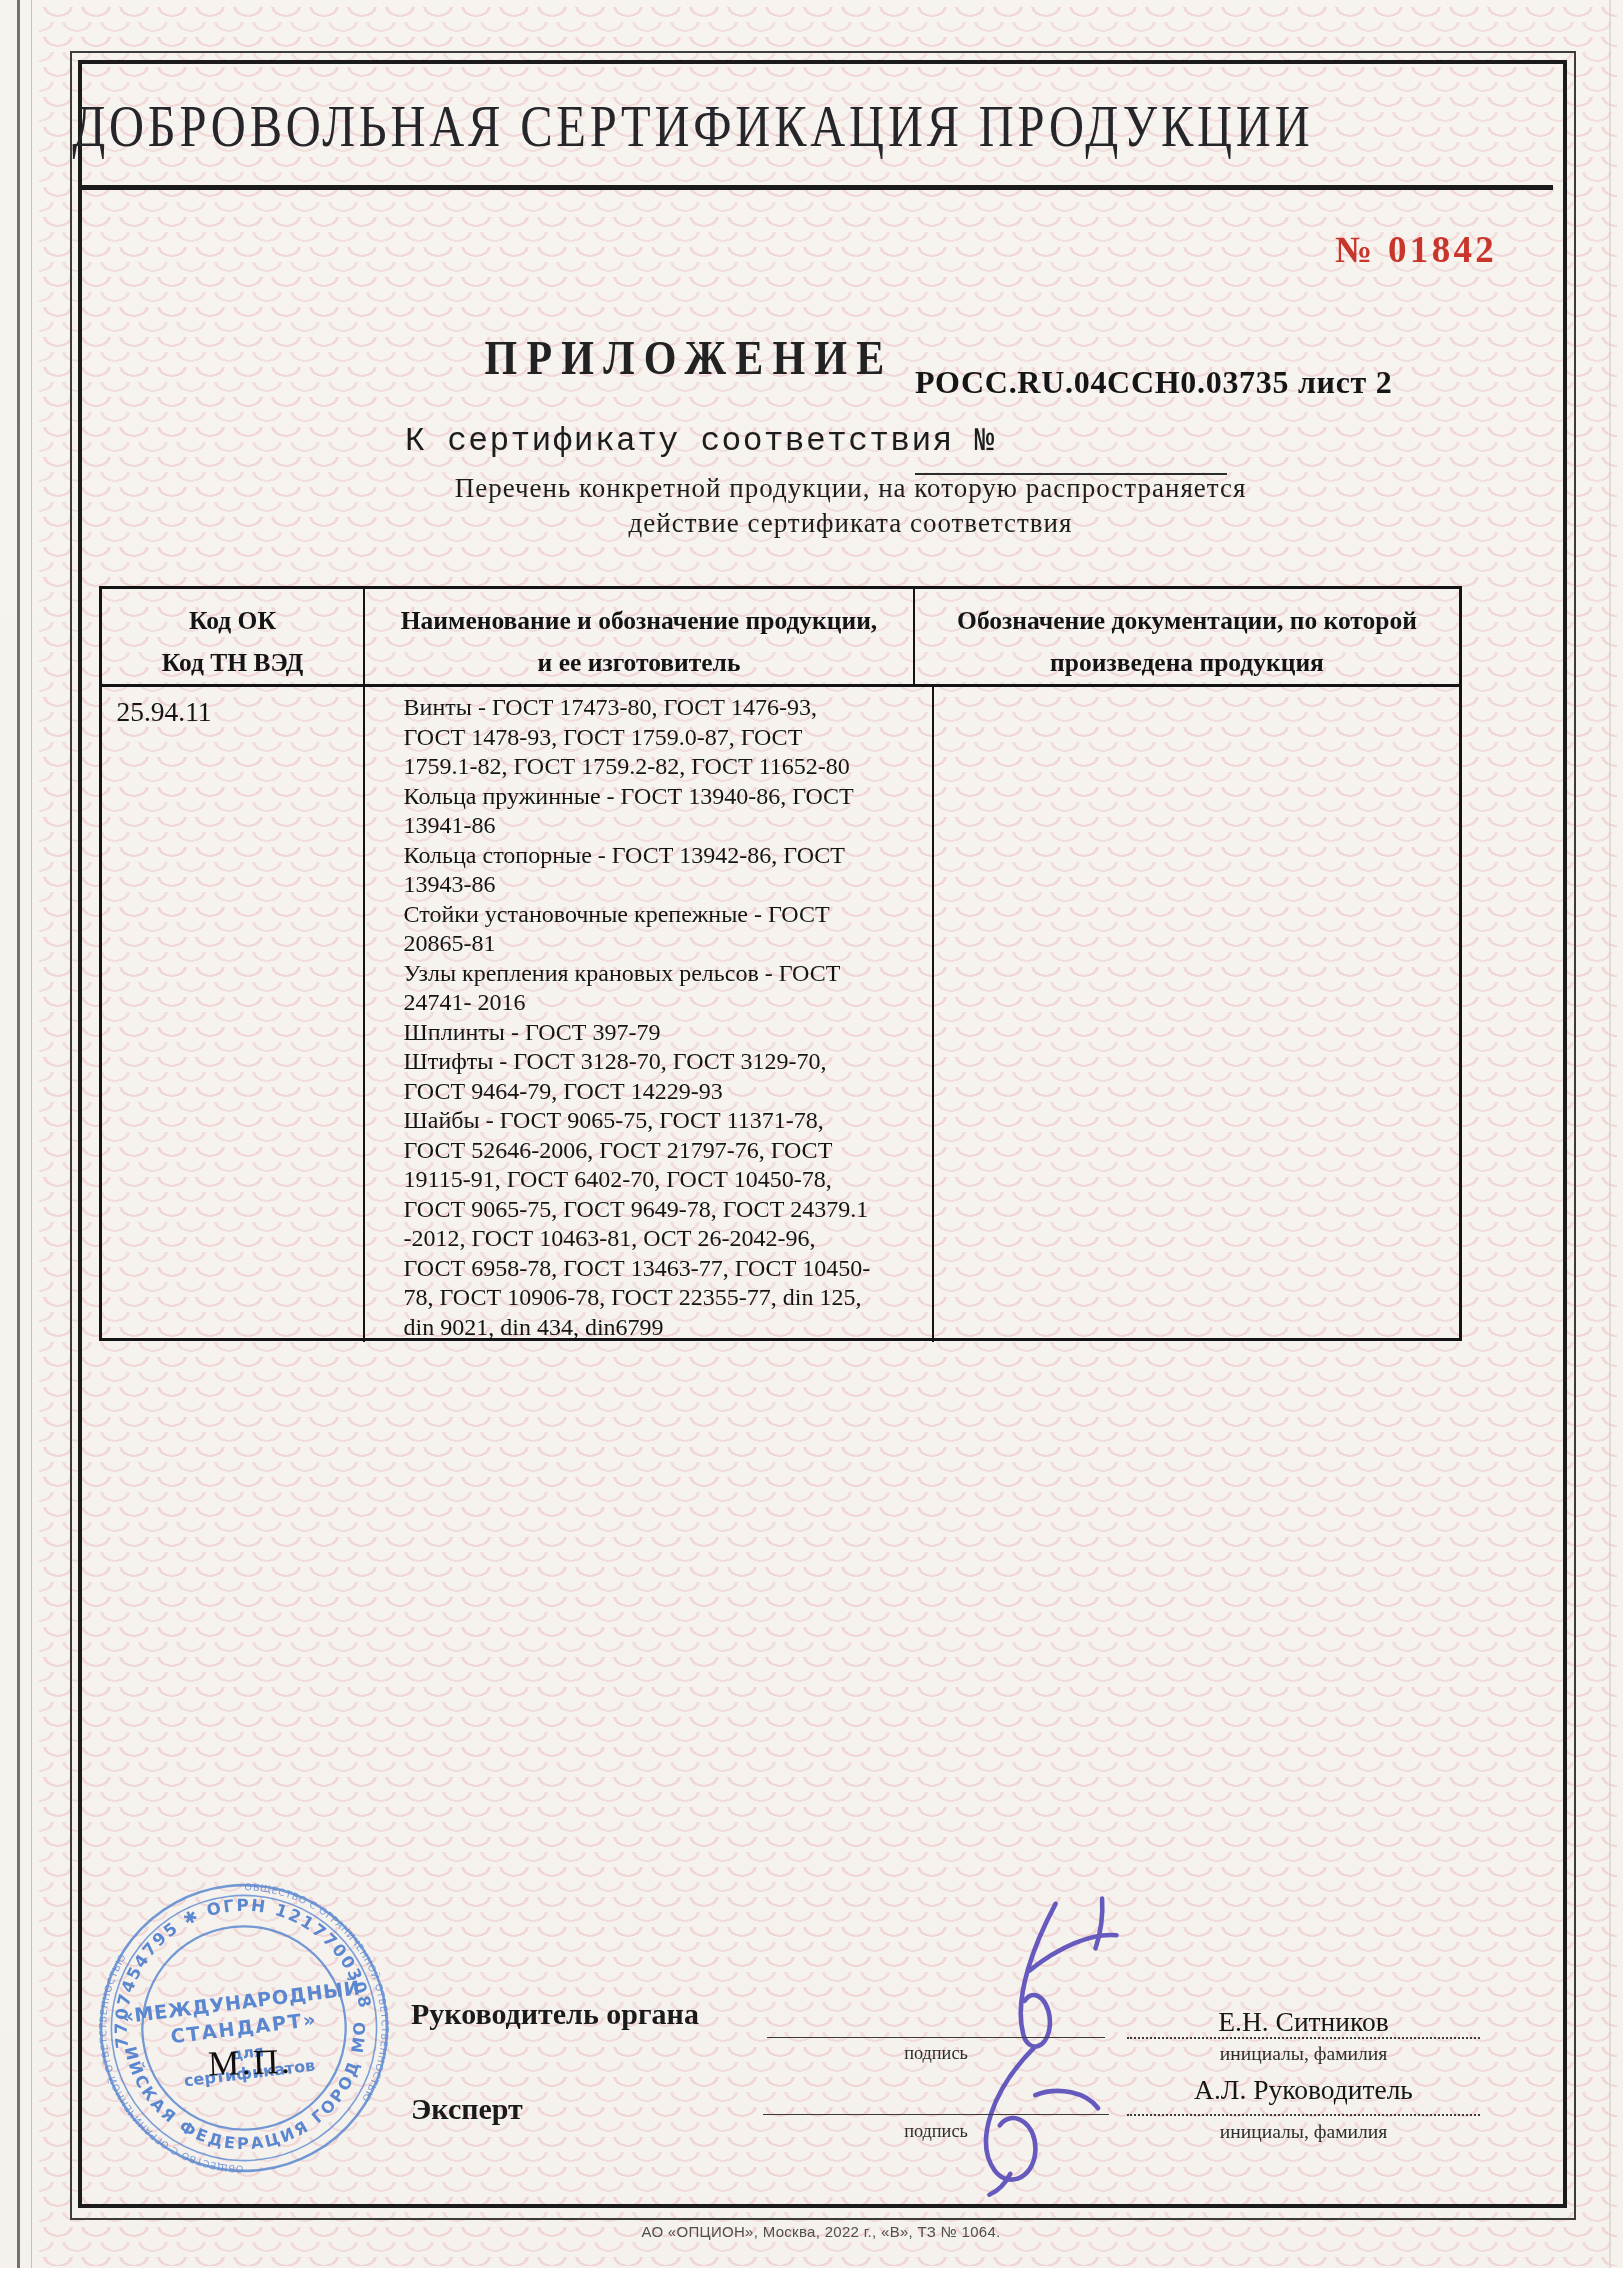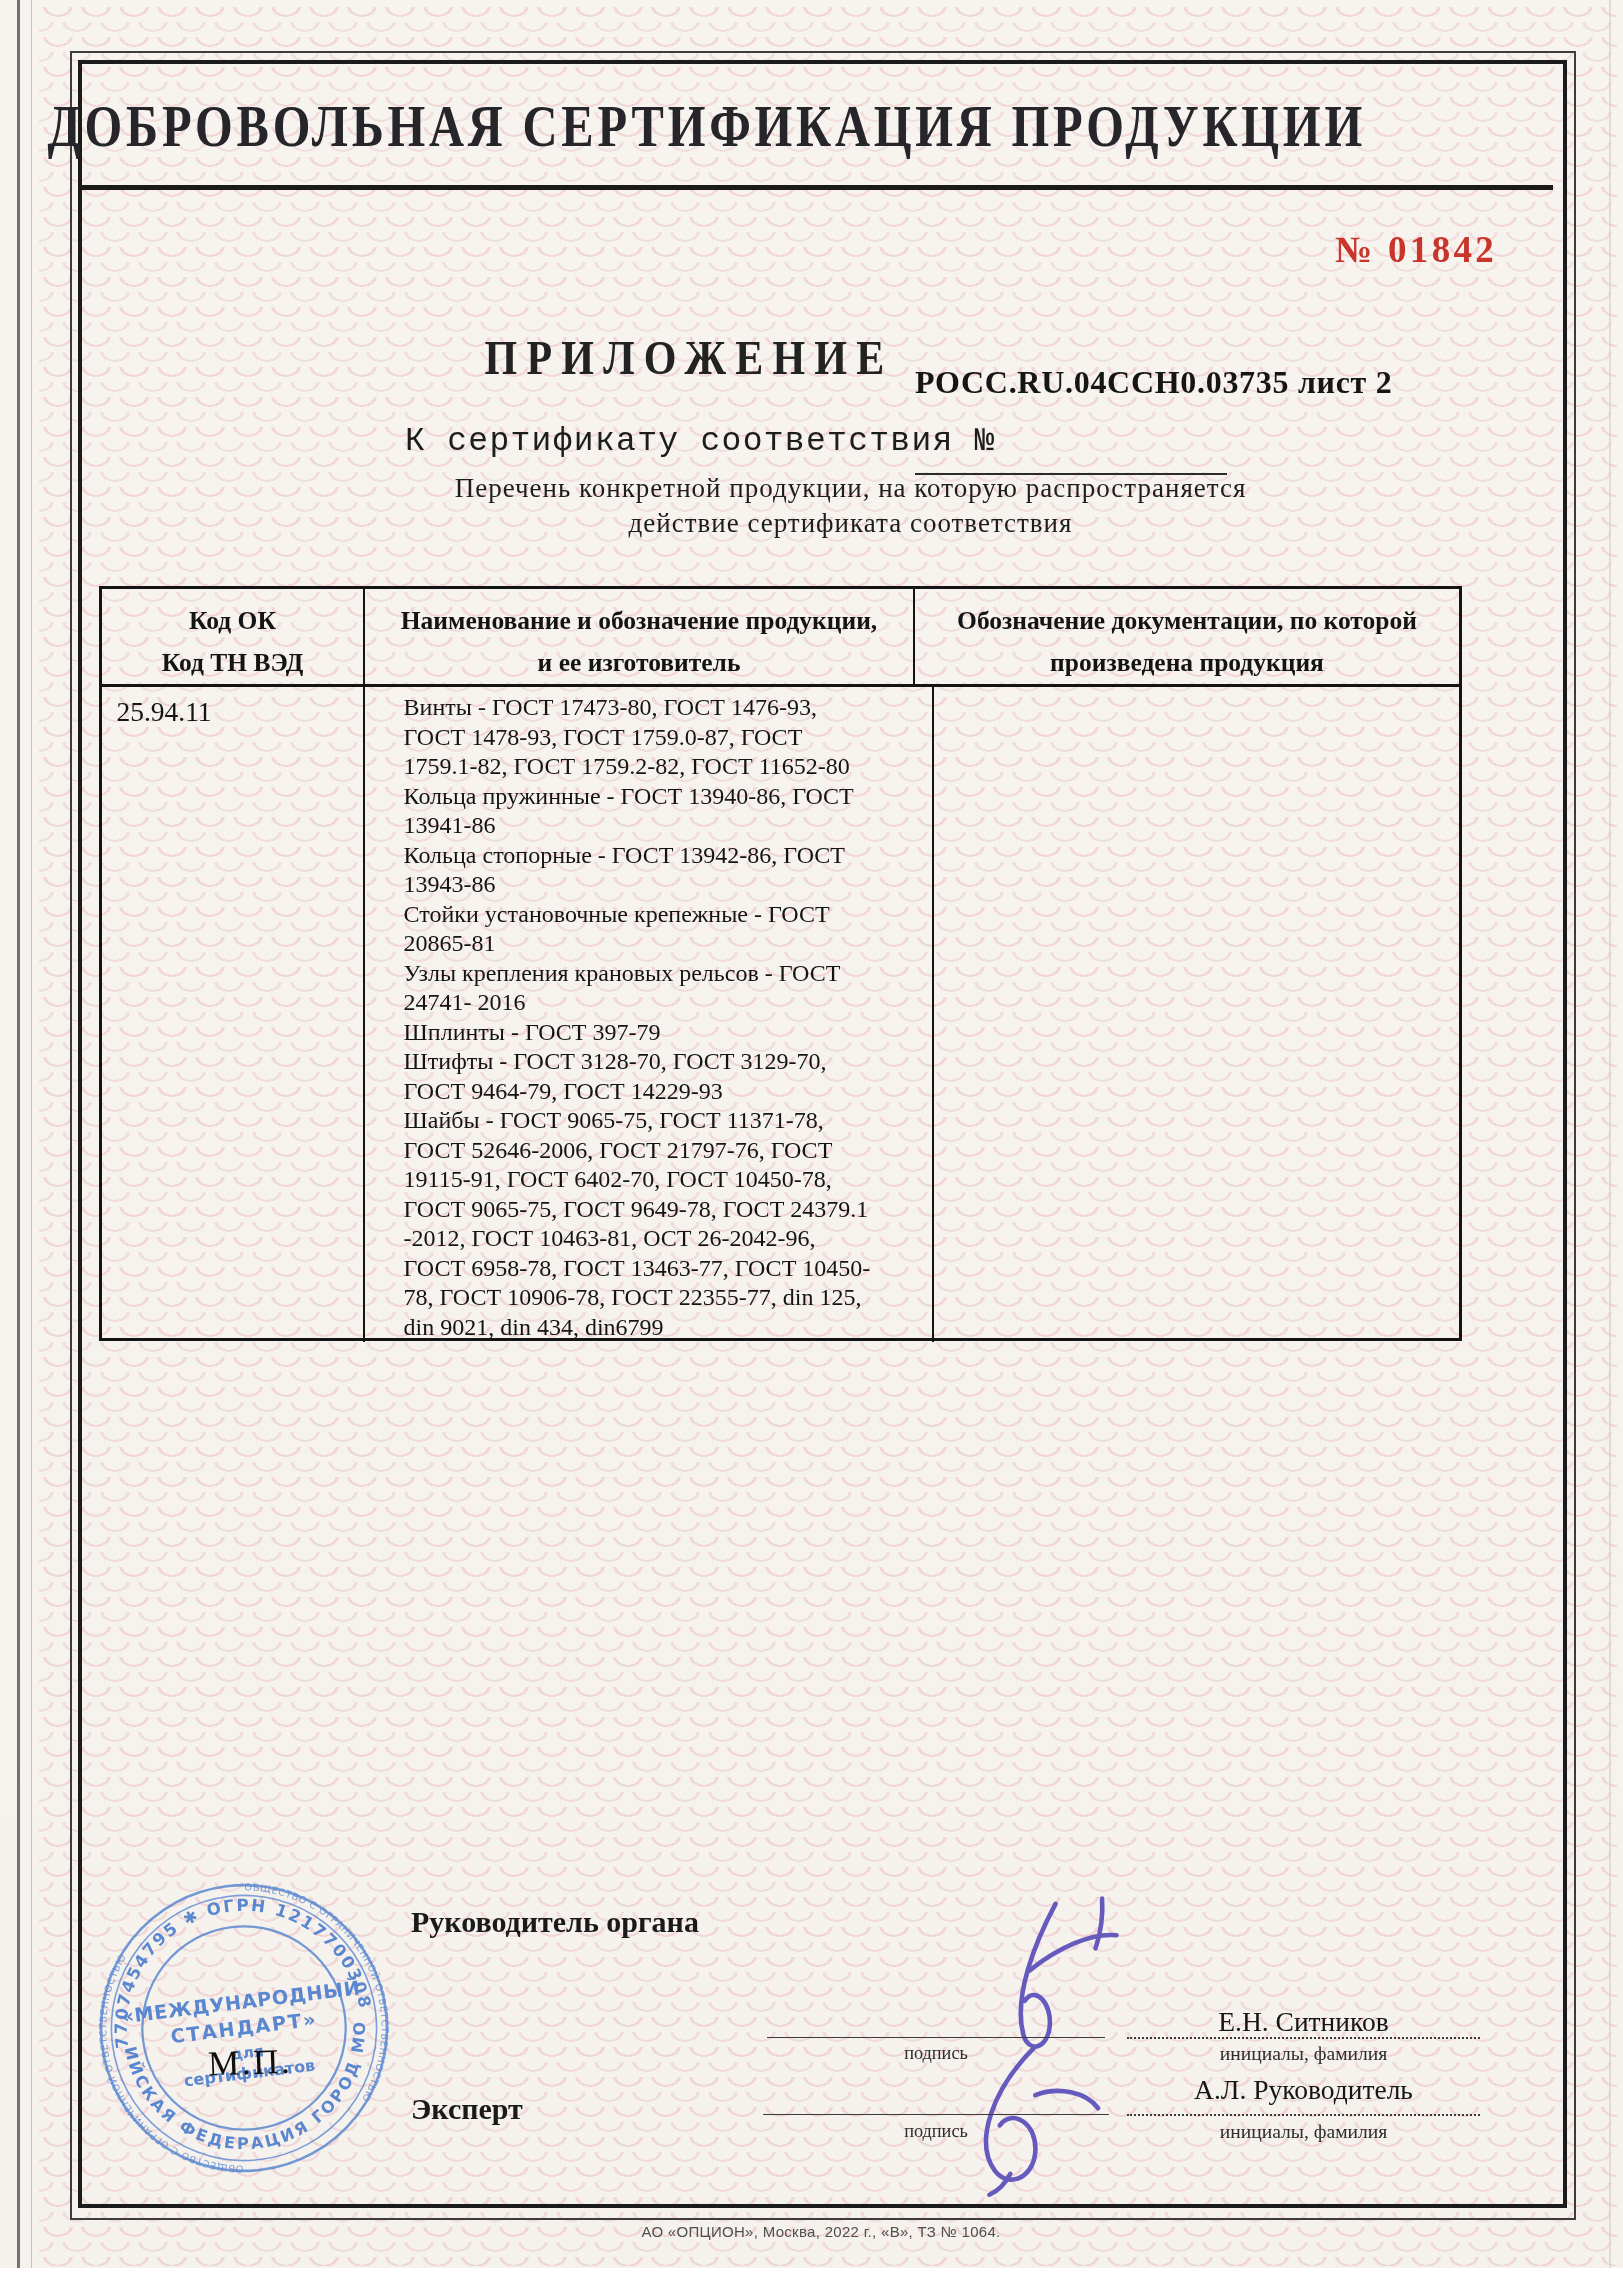--- a/index.html
+++ b/index.html
@@ -23,22 +23,22 @@
   .scan-edge-a{position:absolute;left:17px;top:0;width:3.3px;height:2284px;background:#474747;opacity:.75;}
   .scan-edge-b{position:absolute;left:31px;top:0;width:1.3px;height:2284px;background:#9b9b9b;opacity:.55;}
   .scan-bottom{position:absolute;left:0;bottom:0;width:100%;height:27.5px;background:#ffffff;}
   .scan-right{position:absolute;right:11.8px;top:0;width:2.6px;height:2271px;background:#d8d2ca;opacity:.7;}
 
   .frame-outer{position:absolute;left:70px;top:51px;width:1502px;height:2165px;border:2px solid #3c3c3c;}
   .frame-inner{position:absolute;left:78px;top:60px;width:1481px;height:2140px;border:4.6px solid #1b1b1b;}
   .band-sep{position:absolute;left:82px;top:185px;width:1471px;height:4.6px;background:#1b1b1b;}
 
   .banner{
-    position:absolute;left:0;top:97px;width:1386px;text-align:right;
-    font-weight:700;font-size:50px;letter-spacing:3.9px;color:#26262a;
+    position:absolute;left:0;top:97px;width:1386px;text-align:center;
+    font-weight:400;font-size:50px;letter-spacing:3.9px;color:#26262a;
   }
   .banner span{display:inline-block;transform:scale(.97,1.18);}
 
   .doc-number{
     position:absolute;left:1335px;top:228px;width:223px;
     font-weight:700;font-size:37px;letter-spacing:3.3px;color:#c8352b;
   }
   .appendix{
     position:absolute;left:0;top:287px;width:1378px;text-align:center;
     font-weight:700;font-size:42px;letter-spacing:9.2px;color:#222;margin-top:47px;
@@ -70,21 +70,21 @@
   .code-cell{font-size:27.5px;padding:9.2px 0 0 14.4px;color:#141414;}
   .prod-cell{font-size:24px;line-height:29.5px;padding:6.5px 11.8px 0 19.6px;white-space:pre-line;color:#141414;}
 
   
   .stamp{position:absolute;left:96px;top:1880px;width:296px;height:296px;transform:rotate(-7deg);opacity:.92;}
   .stamp text{fill:#4d7fce;}
   .mp{position:absolute;left:208px;top:2043px;font-size:35px;color:#101010;letter-spacing:2.6px;transform:rotate(-2deg);}
 
   
   .role{position:absolute;font-weight:600;font-size:30px;color:#1a1a1a;}
-  .role.r1{left:411px;top:1905px;}
+  .role.r1{left:411px;top:1997px;}
   .role.r2{left:411px;top:2092px;}
   .sigline{position:absolute;height:0;border-top:1.3px solid #3a3a3a;}
   .sl1{left:767px;top:2037px;width:338px;}
   .sl2{left:763px;top:2114px;width:346px;}
   .nl1{left:1127px;top:2037px;width:353px;border-top-style:dotted;border-top-width:2px;}
   .nl2{left:1127px;top:2114px;width:353px;border-top-style:dotted;border-top-width:2px;}
   .caption{position:absolute;font-size:18.3px;color:#2e2e2e;text-align:center;}
   .cap-sig1{left:767px;top:2043px;width:338px;}
   .cap-sig2{left:763px;top:2121px;width:346px;}
   .cap-name1{left:1127px;top:2043px;width:353px;font-size:19.6px;}

